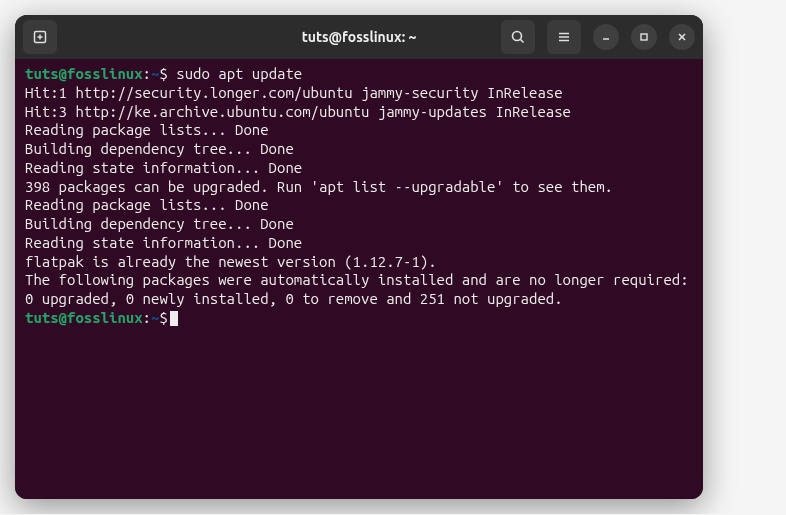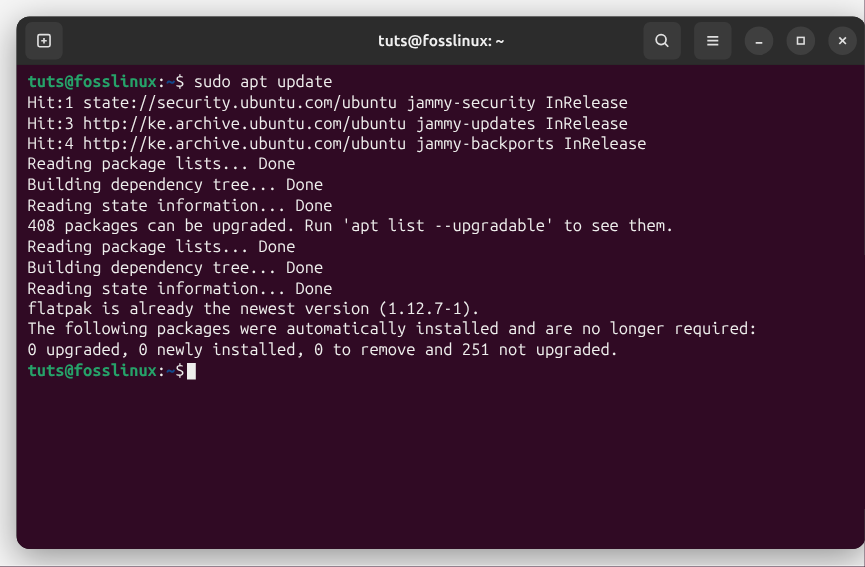--- a/index.html
+++ b/index.html
@@ -2,21 +2,21 @@
 <html><head>
   <meta charset="utf-8">
   <style>
     * { margin: 0; padding: 0; box-sizing: border-box; }
     body {
       background: #f5f5f5;
       padding: 15px;
       font-family: Ubuntu, sans-serif;
     }
     .window {
-      width: 772px;
+      width: 688px;
       background: #1e1e1e;
       border-radius: 12px;
       overflow: hidden;
       box-shadow: 0 8px 32px rgba(0,0,0,0.4);
     }
     .titlebar {
       background: #2c2c2c;
       height: 44px;
       display: flex;
       align-items: center;
@@ -127,27 +127,26 @@
         <svg width="12" height="12" viewBox="0 0 12 12" fill="none" stroke="#e0e0e0" stroke-width="1.6">
           <line x1="3" y1="3" x2="9" y2="9"></line>
           <line x1="9" y1="3" x2="3" y2="9"></line>
         </svg>
       </div>
     </div>
   </div>
 
   <div class="terminal-body">
     <div class="line"><span class="prompt-user">tuts@fosslinux</span><span class="prompt-sep">:</span><span class="prompt-path">~</span><span class="prompt-sep">$</span> <span>sudo apt update</span></div>
-    <div class="line">Hit:1 state://security.ubuntu.com/ubuntu jammy-security InRelease</div>
+    <div class="line">Hit:1 http://security.longer.com/ubuntu jammy-security InRelease</div>
     <div class="line">Hit:3 http://ke.archive.ubuntu.com/ubuntu jammy-updates InRelease</div>
-    <div class="line">Hit:4 http://ke.archive.ubuntu.com/ubuntu jammy-backports InRelease</div>
     <div class="line">Reading package lists... Done</div>
     <div class="line">Building dependency tree... Done</div>
     <div class="line">Reading state information... Done</div>
-    <div class="line">408 packages can be upgraded. Run 'apt list --upgradable' to see them.</div>
+    <div class="line">398 packages can be upgraded. Run 'apt list --upgradable' to see them.</div>
     <div class="line">Reading package lists... Done</div>
     <div class="line">Building dependency tree... Done</div>
     <div class="line">Reading state information... Done</div>
     <div class="line">flatpak is already the newest version (1.12.7-1).</div>
     <div class="line">The following packages were automatically installed and are no longer required:</div>
     <div class="line">0 upgraded, 0 newly installed, 0 to remove and 251 not upgraded.</div>
     <div class="line"><span class="prompt-user">tuts@fosslinux</span><span class="prompt-sep">:</span><span class="prompt-path">~</span><span class="prompt-sep">$</span><span class="cursor"></span></div>
   </div>
 </div>
 

